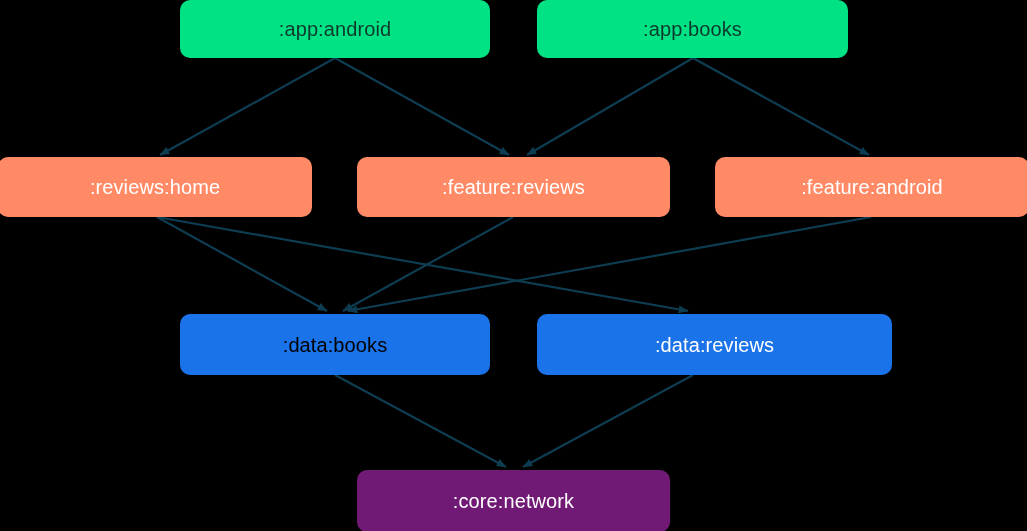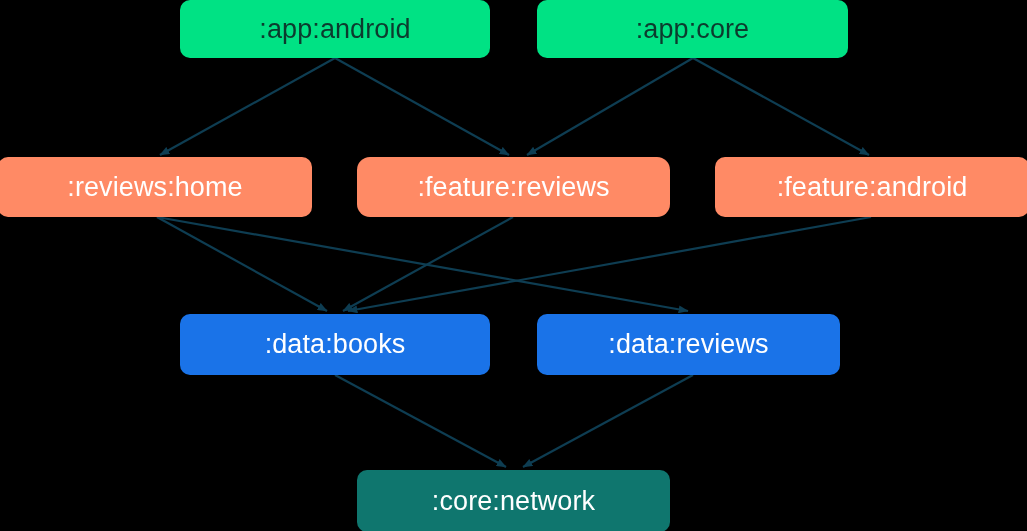--- a/index.html
+++ b/index.html
@@ -29,21 +29,21 @@
     pointer-events: none;
   }
   .node {
     position: absolute;
     box-sizing: border-box;
     border-radius: 10px;
     display: flex;
     align-items: center;
     justify-content: center;
     text-align: center;
-    font-size: 27px;
+    font-size: 20px;
     font-weight: 400;
     letter-spacing: 0.1px;
     line-height: 1;
     white-space: nowrap;
     overflow: hidden;
     z-index: 2;
   }
 </style>
 </head>
 <body>
@@ -68,35 +68,35 @@
         <line x1="335" y1="375" x2="506" y2="467" stroke="#0E3D52" stroke-width="2.2" marker-end="url(#arrowhead)"></line>
         <line x1="693" y1="375" x2="523" y2="467" stroke="#0E3D52" stroke-width="2.2" marker-end="url(#arrowhead)"></line>
       </g>
   </svg>
 
   <div id="nodes-group">
       <div class="node" style="left: 180px; top: 0px; width: 310px; height: 58px; background: rgb(0, 226, 132); color: rgb(12, 59, 46);">
         <span>:app:android</span>
       </div>
       <div class="node" style="left: 537px; top: 0px; width: 311px; height: 58px; background: rgb(0, 226, 132); color: rgb(12, 59, 46);">
-        <span>:app:core</span>
+        <span>:app:books</span>
       </div>
       <div class="node" style="left: -2px; top: 157px; width: 314px; height: 60px; background: rgb(255, 138, 101); color: rgb(255, 255, 255);">
         <span>:reviews:home</span>
       </div>
-      <div class="node" style="left: 357px; top: 157px; width: 313px; height: 60px; background: rgb(255, 138, 101); color: rgb(255, 255, 255); border-radius: 13px;">
+      <div class="node" style="left: 357px; top: 157px; width: 313px; height: 60px; background: rgb(255, 138, 101); color: rgb(255, 255, 255);">
         <span>:feature:reviews</span>
       </div>
       <div class="node" style="left: 715px; top: 157px; width: 314px; height: 60px; background: rgb(255, 138, 101); color: rgb(255, 255, 255);">
         <span>:feature:android</span>
       </div>
-      <div class="node" style="left: 180px; top: 314px; width: 310px; height: 61px; background: rgb(26, 115, 232); color: #ffffff; text-align: right;">
+      <div class="node" style="left: 180px; top: 314px; width: 310px; height: 61px; background: rgb(26, 115, 232); color: #000000; text-align: right;">
         <span>:data:books</span>
       </div>
-      <div class="node" style="left: 537px; top: 314px; width: 303px; height: 61px; background: rgb(26, 115, 232); color: rgb(255, 255, 255);">
+      <div class="node" style="left: 537px; top: 314px; width: 355px; height: 61px; background: rgb(26, 115, 232); color: rgb(255, 255, 255);">
         <span>:data:reviews</span>
       </div>
-      <div class="node" style="left: 357px; top: 470px; width: 313px; height: 62px; background: #0f766e; color: rgb(255, 255, 255);">
+      <div class="node" style="left: 357px; top: 470px; width: 313px; height: 62px; background: #701a75; color: rgb(255, 255, 255);">
         <span>:core:network</span>
       </div>
     </div>
 
 </div>
 
 </body></html>

